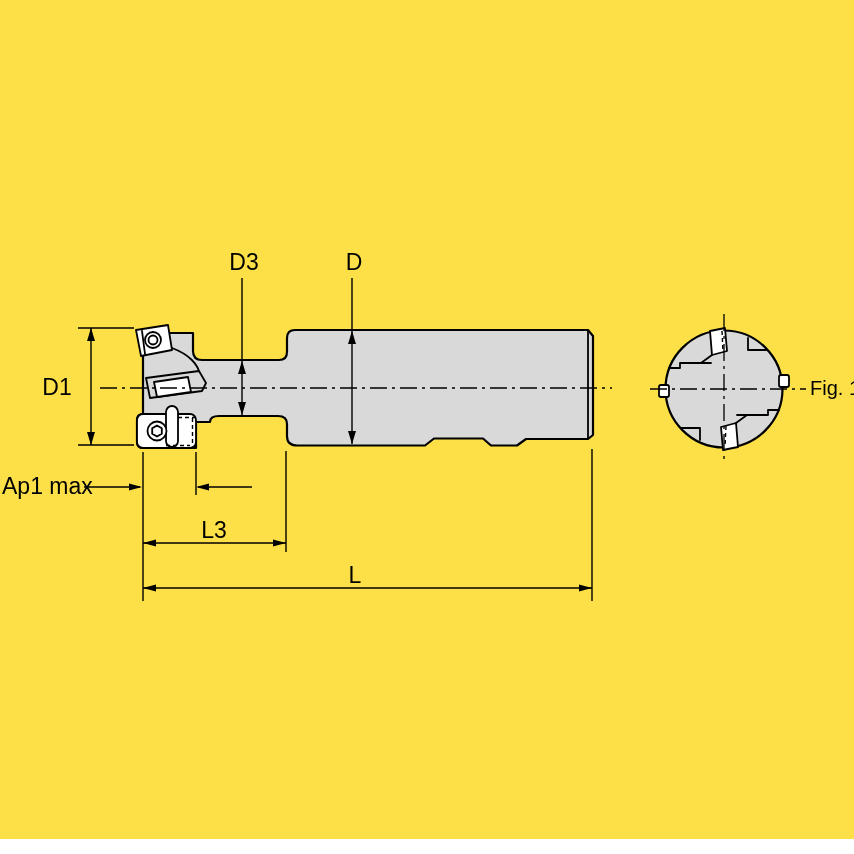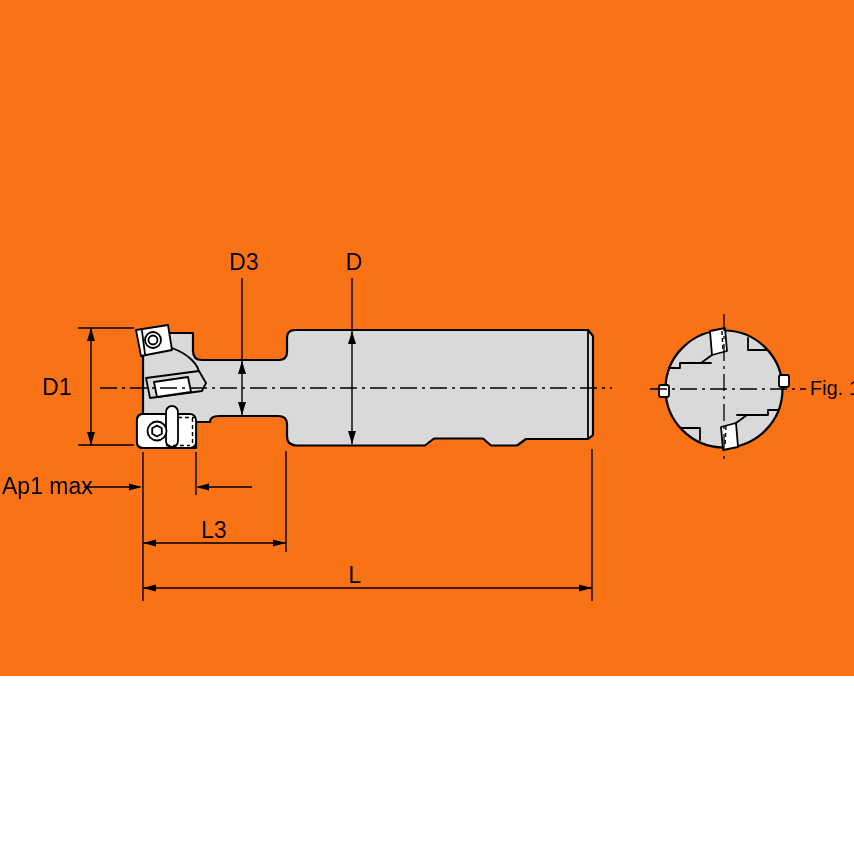--- a/index.html
+++ b/index.html
@@ -7,22 +7,22 @@
     padding: 0;
     background: #ffffff;
     width: 854px;
     height: 854px;
     overflow: hidden;
     font-family: "Liberation Sans", sans-serif;
   }
   .stage {
     position: relative;
     width: 854px;
-    height: 676px;
-    background: #f97316;
+    height: 839px;
+    background: #fde047;
   }
   svg { display: block; }
   .outline  { fill: #d9d9d9; stroke: #000; stroke-width: 2.2; stroke-linejoin: round; }
   .detail   { fill: none; stroke: #000; stroke-width: 1.8; stroke-linejoin: round; stroke-linecap: round; }
   .white    { fill: #ffffff; stroke: #000; stroke-width: 1.8; stroke-linejoin: round; }
   .grayfill { fill: #d9d9d9; stroke: #000; stroke-width: 1.8; stroke-linejoin: round; }
   .hidden-e { fill: none; stroke: #000; stroke-width: 1.4; stroke-dasharray: 4 3; }
   .cline    { fill: none; stroke: #000; stroke-width: 1.3; stroke-dasharray: 17 5 3 5; }
   .dim      { fill: none; stroke: #000; stroke-width: 1.4; }
   .arrow    { fill: #000; stroke: none; }

